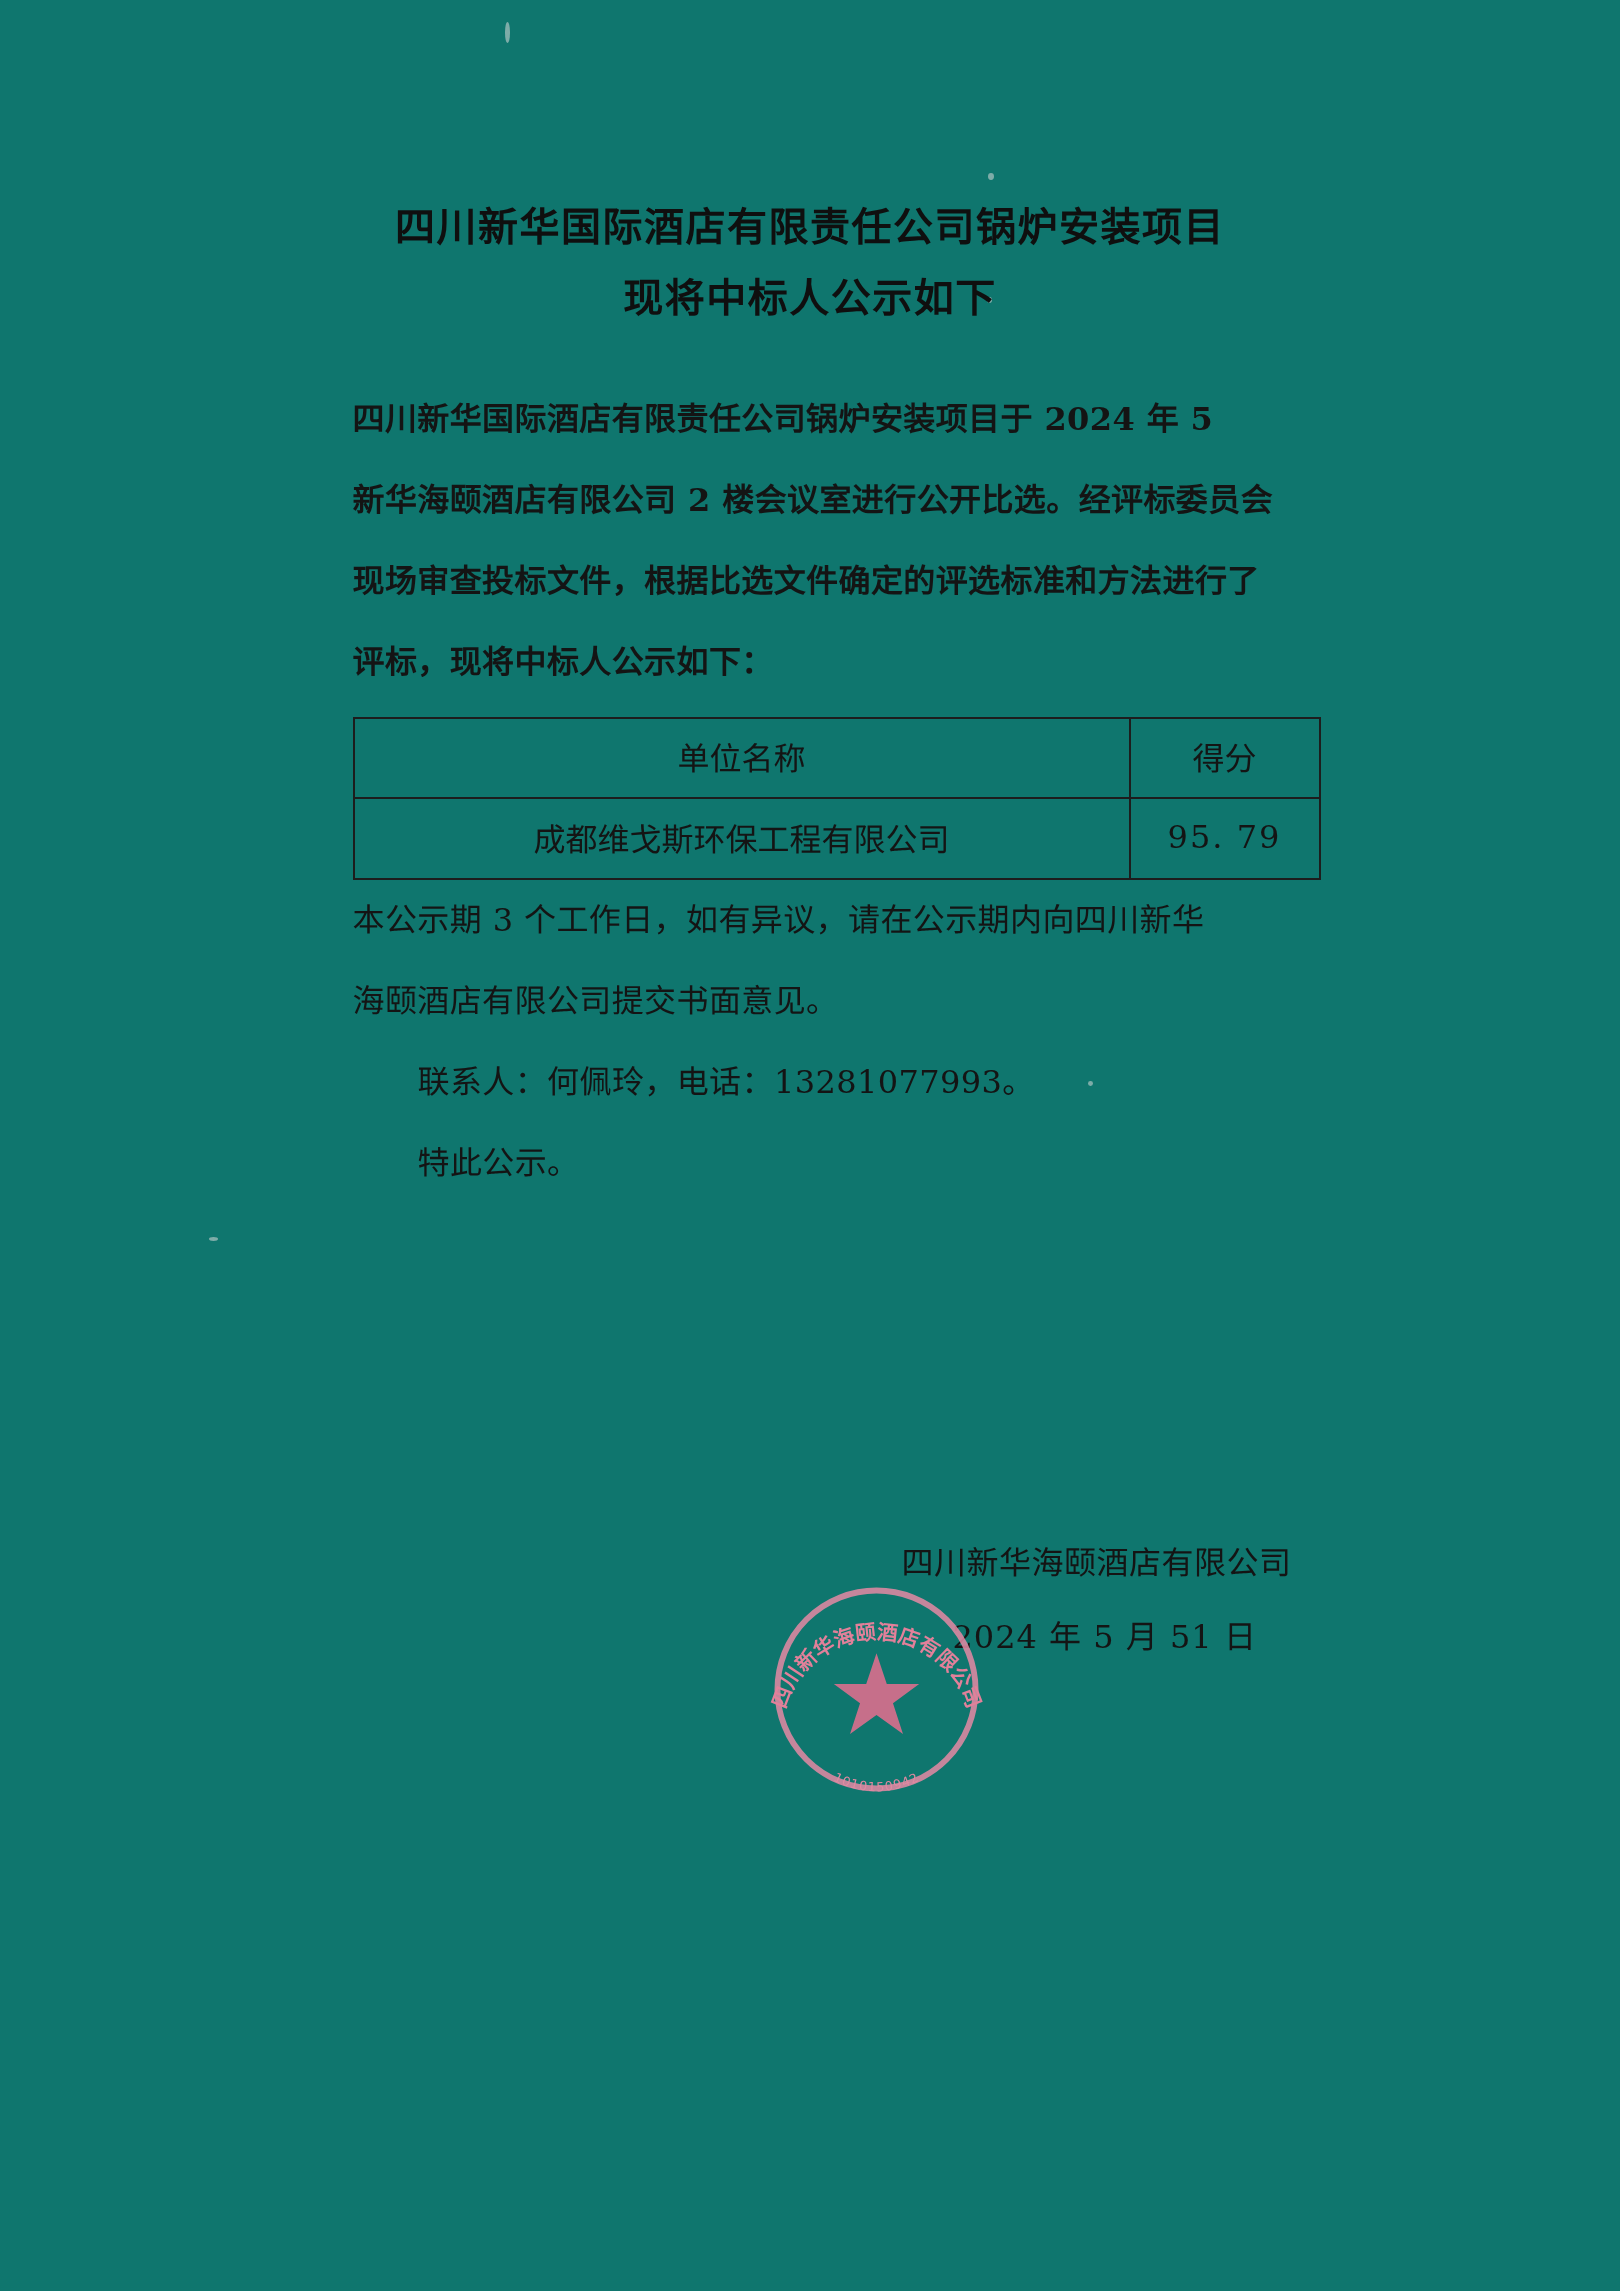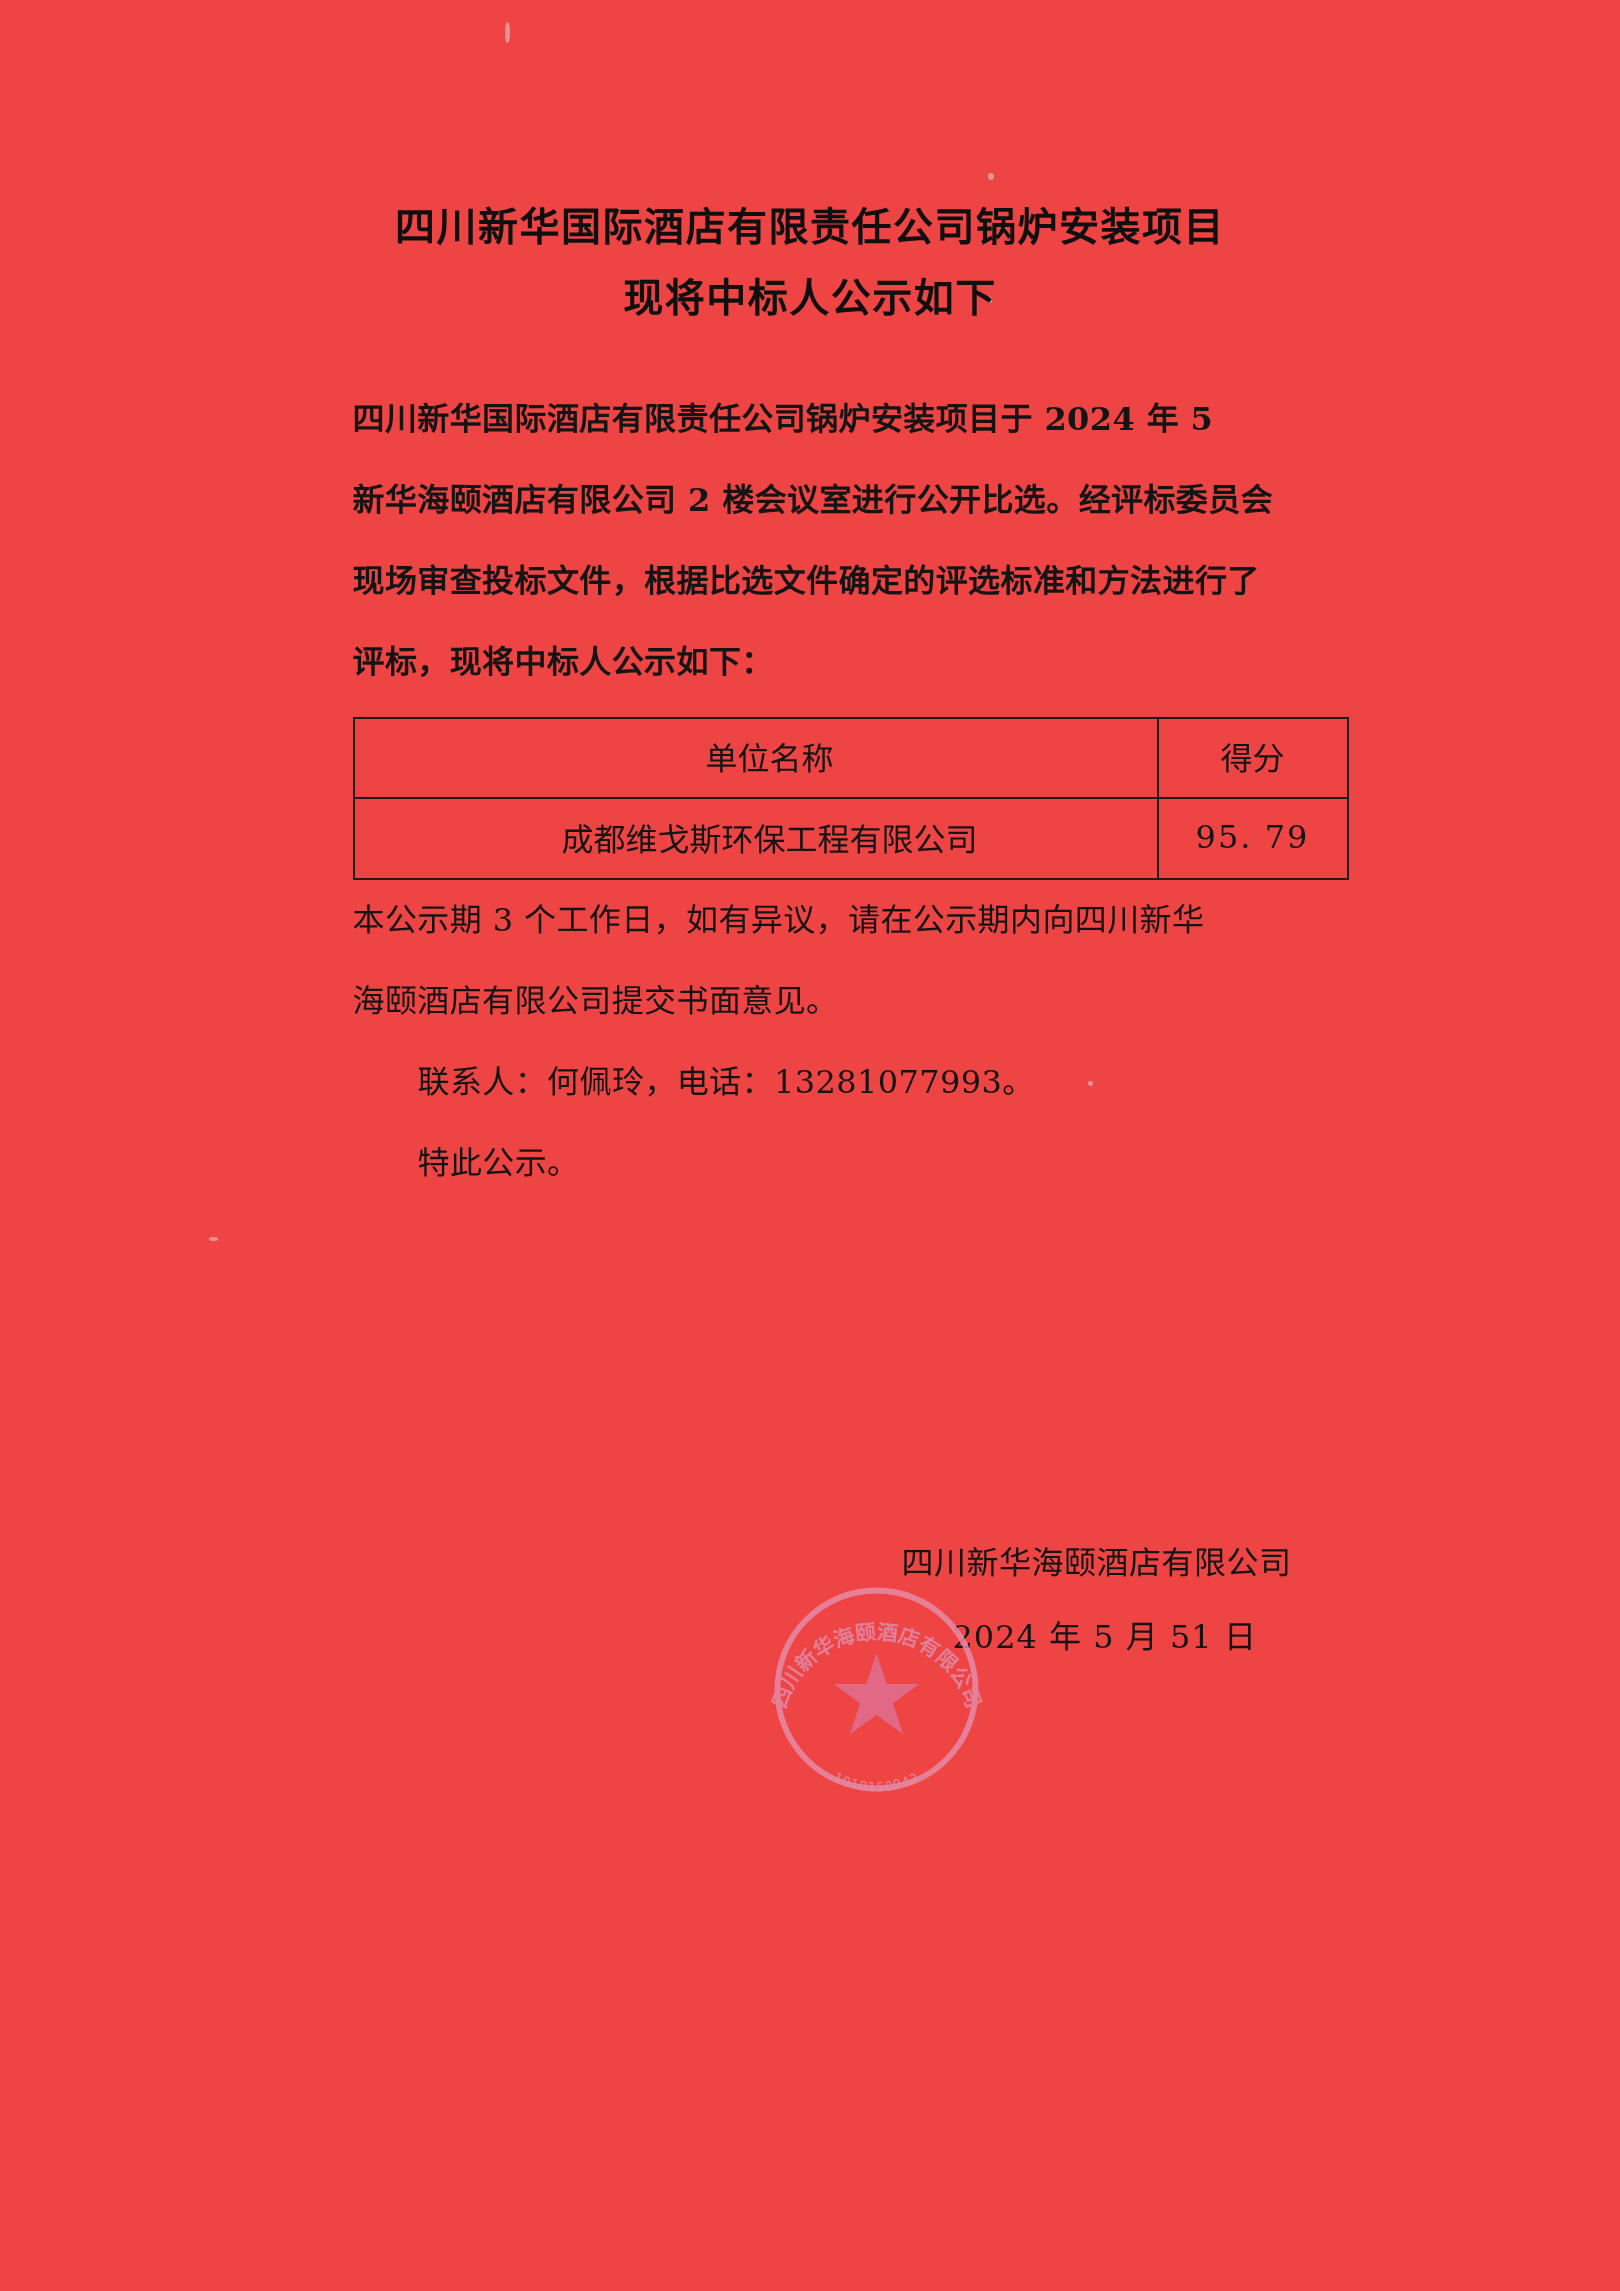--- a/index.html
+++ b/index.html
@@ -10,21 +10,21 @@
   }
   body {
     font-family: "DejaVu Serif", "Liberation Serif", serif;
     color: #1a1a1a;
   }
   #page {
     position: relative;
     width: 1620px;
     height: 2292px;
     margin: 0 auto;
-    background: #ef4444;
+    background: #0f766e;
     overflow: hidden;
   }
   
   .speck {
     position: absolute;
     background: #d9d9d9;
     border-radius: 50%;
     opacity: .55;
   }
   .doc-body {
@@ -84,21 +84,21 @@
   }
   table.result td, table.result th {
     border: 2px solid #1d1d1d;
     text-align: center;
     font-weight: normal;
     font-size: 32px;
     height: 67px;
     padding: 3.9px 0 7.8px;
     color: #141414;
   }
-  table.result .col-name { width: 774px; padding-left: 28px; }
+  table.result .col-name { width: 774px; }
   table.result .col-score { width: 188px; }
   .score-val {
     font-family: "DejaVu Serif", "Liberation Serif", serif;
     letter-spacing: 2px;
   }
   
   .sign-block {
     position: relative;
     width: 1127px;
     margin: 0 auto;

